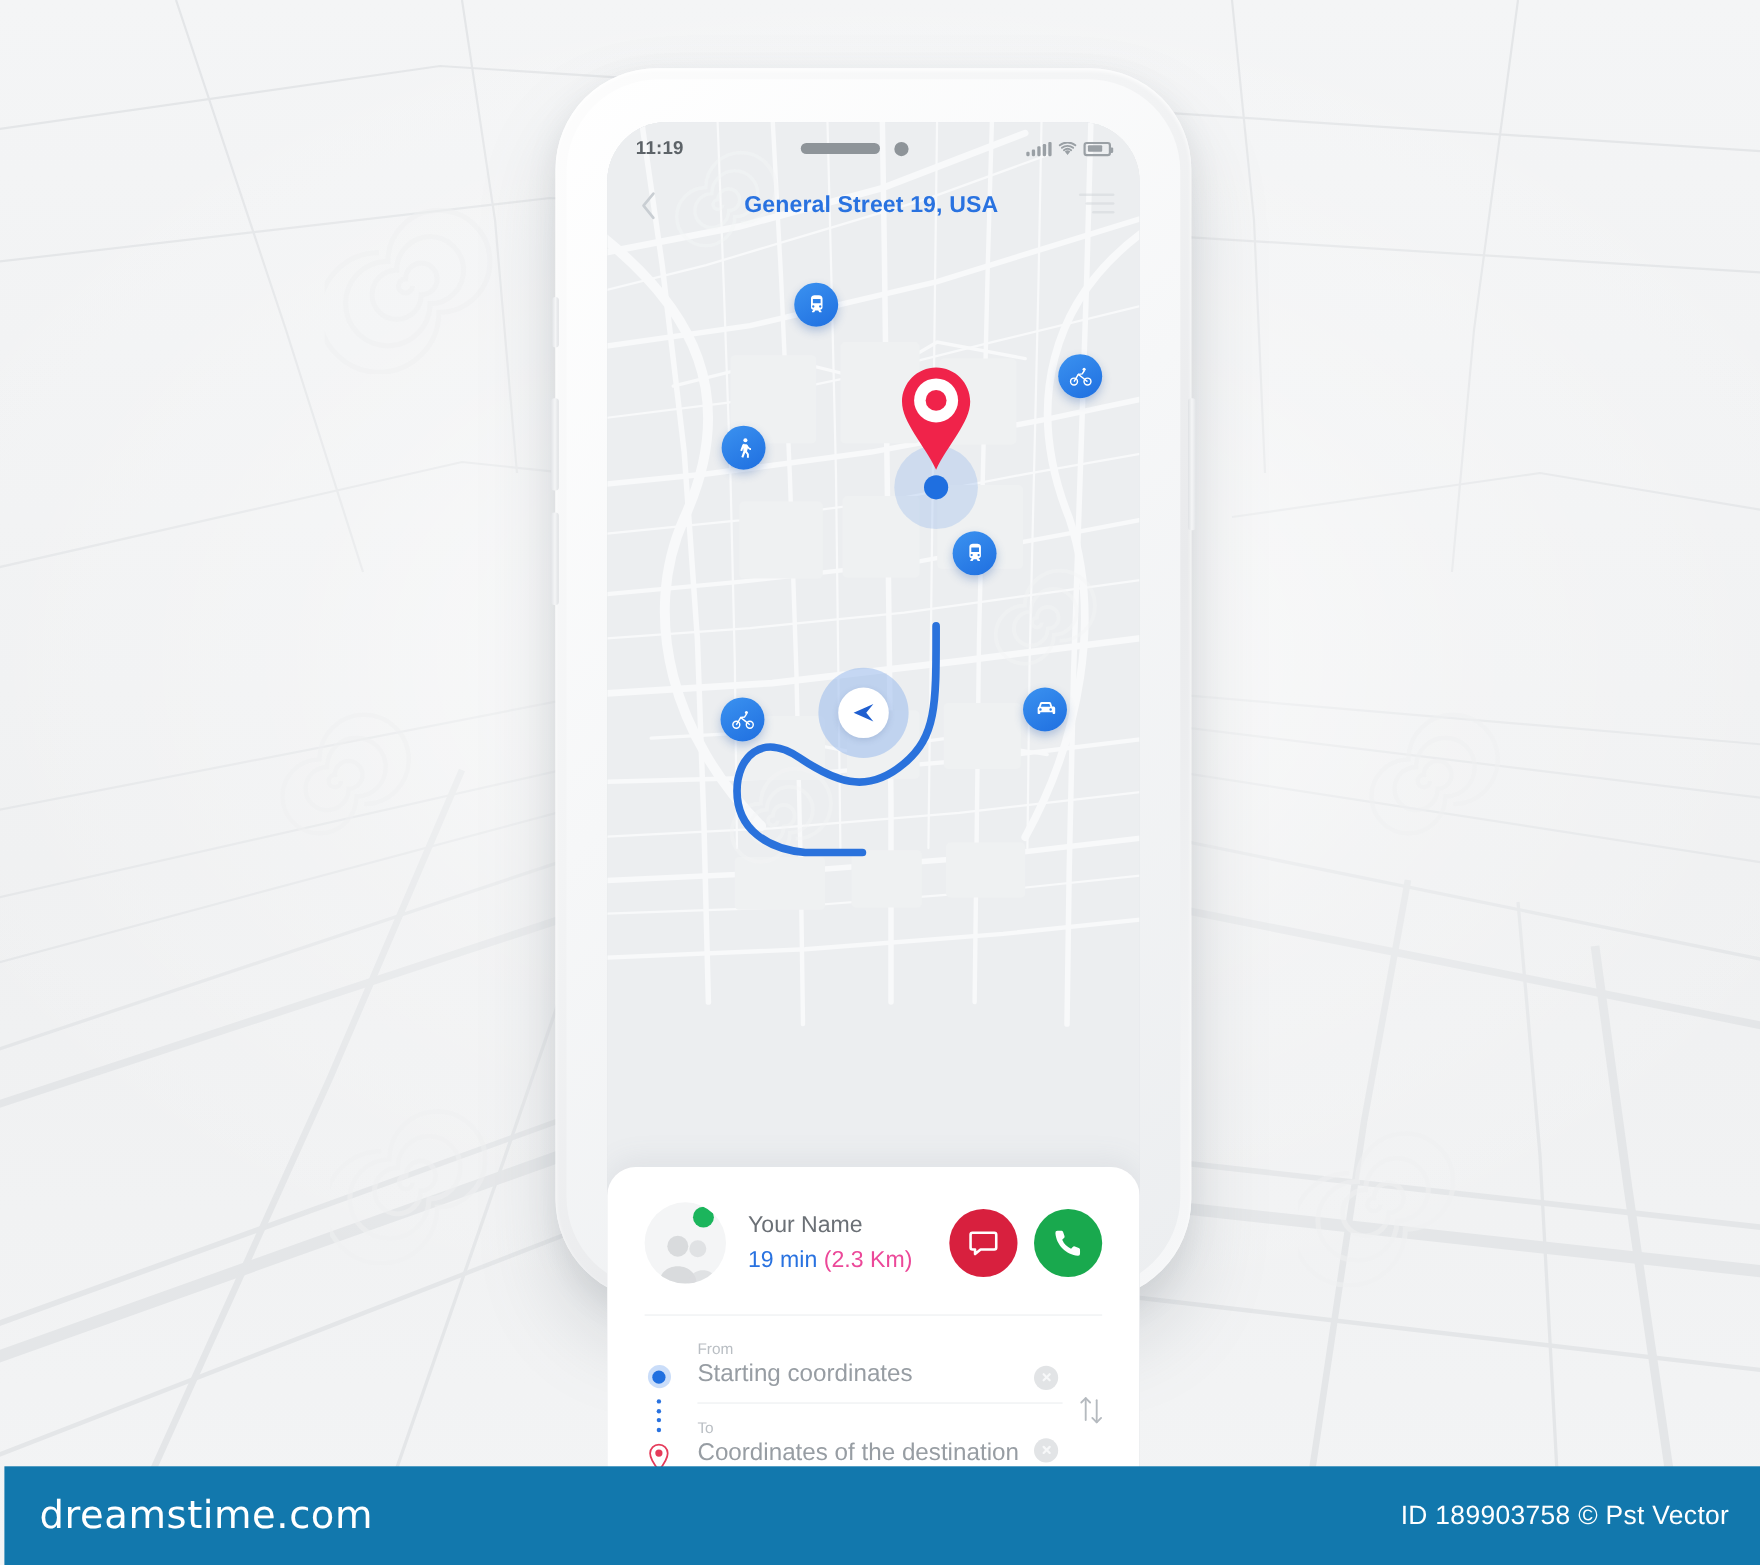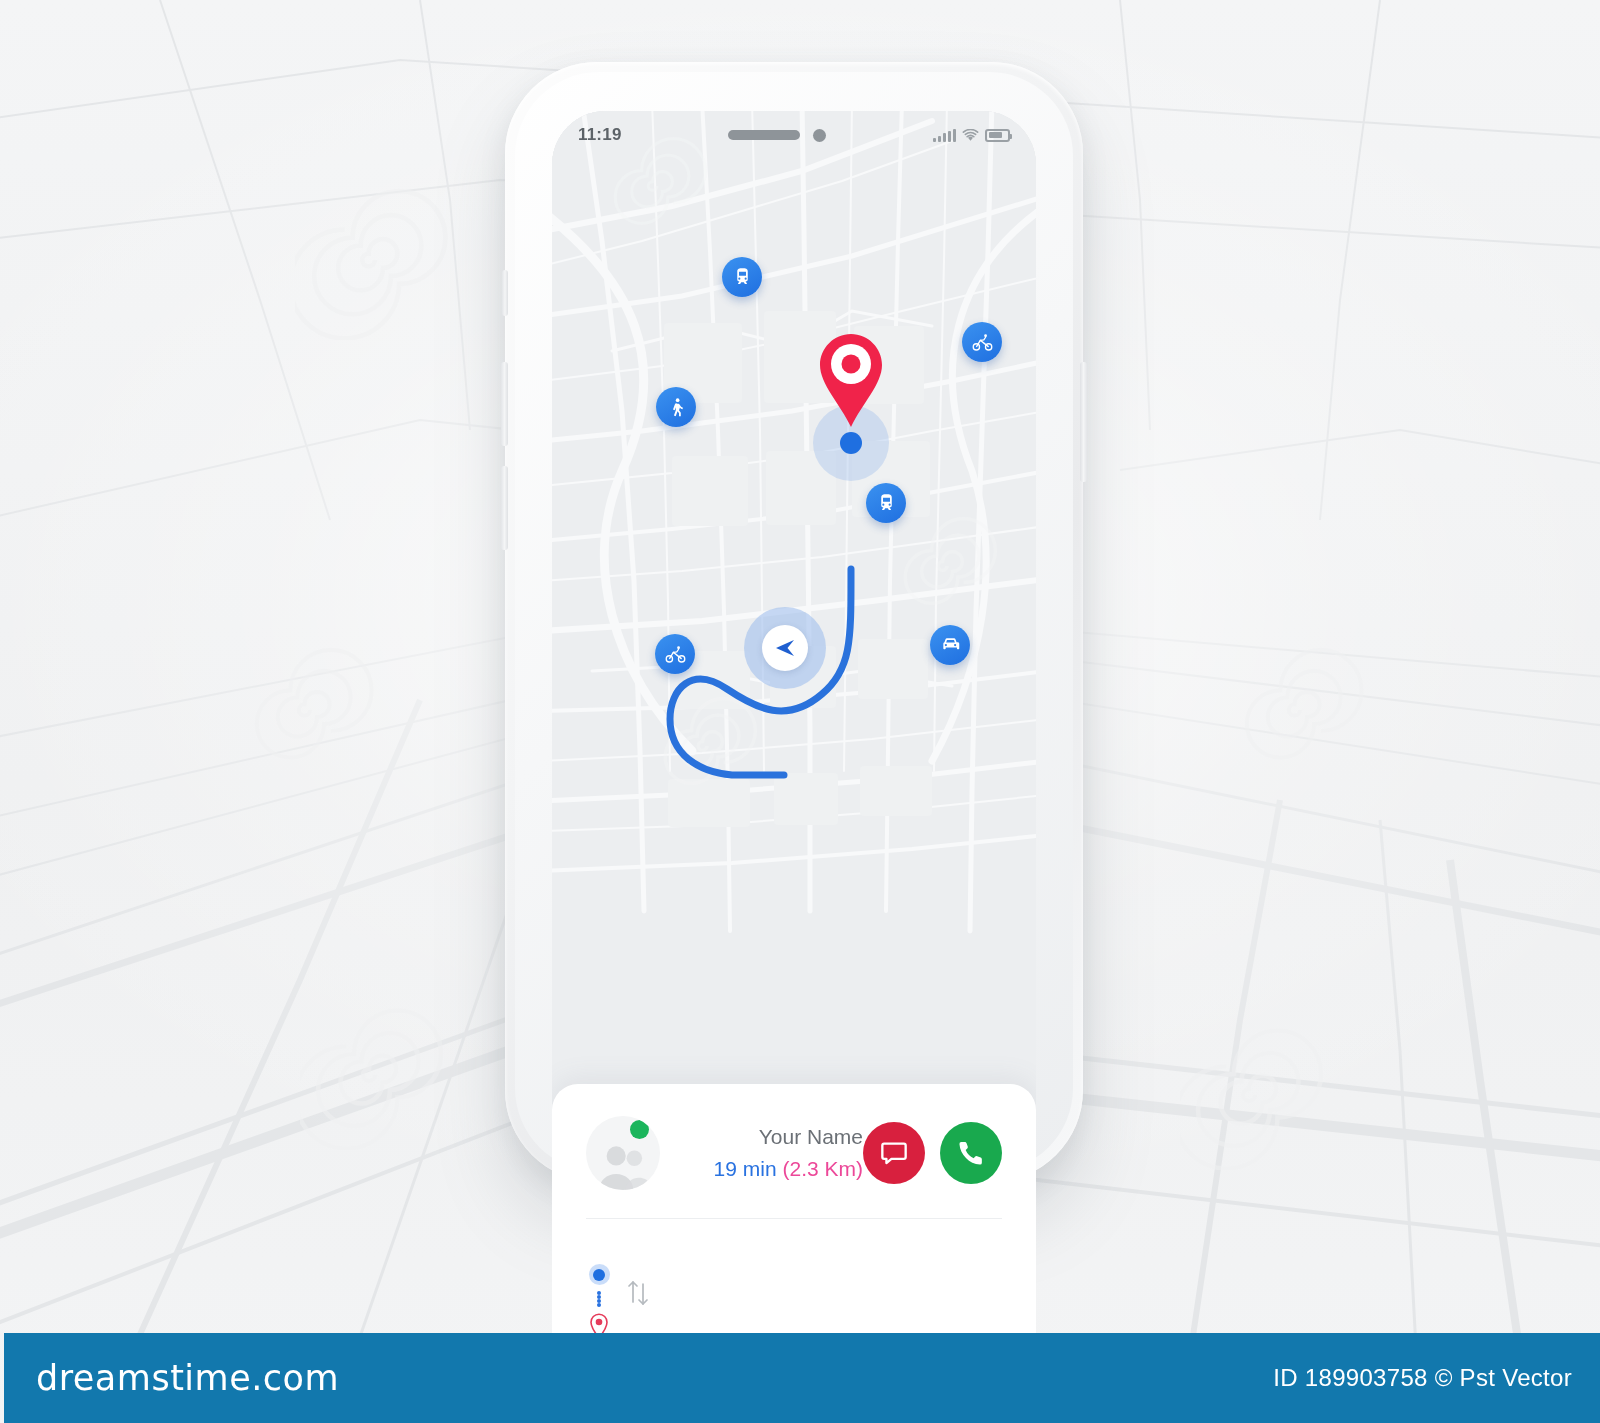--- a/index.html
+++ b/index.html
@@ -192,21 +192,21 @@
     background: #f4f5f6; flex: none;
     display: flex; align-items: flex-end; justify-content: center;
     overflow: hidden;
   }
   .avatar svg { width: 58px; height: 50px; fill: #d9dbdd; }
   .online-dot {
     position: absolute; right: 11px; top: 4px;
     width: 19px; height: 19px; border-radius: 50%;
     background: #1bb55c;
   }
-  .user-meta { margin-left: 20px; flex: 1; text-align: right; }
+  .user-meta { margin-left: 20px; flex: 1; }
   .user-name { font-size: 21px; color: #6b7076; line-height: 1.35; }
   .user-eta  { font-size: 21px; line-height: 1.35; margin-top: 3px; }
   .user-eta b { color: #2972e0; font-weight: normal; }
   .user-eta span { color: #ec4899; }
   .act-btns { display: flex; gap: 15px; }
   .act-btn {
     width: 62px; height: 62px; border-radius: 50%;
     display: flex; align-items: center; justify-content: center;
     cursor: pointer; border: none;
   }
@@ -508,20 +508,37 @@
           <path d="M3.4 5.4a8 8 0 0 1 10.2 0" fill="none" stroke="#9aa0a5" stroke-width="1.7" stroke-linecap="round"></path>
           <path d="M5.2 7.6a5.3 5.3 0 0 1 6.6 0" fill="none" stroke="#9aa0a5" stroke-width="1.7" stroke-linecap="round"></path>
           <path d="M1.4 3.1a11 11 0 0 1 14.2 0" fill="none" stroke="#9aa0a5" stroke-width="1.7" stroke-linecap="round"></path>
         </svg>
         <div class="battery">
             <i></i>
           </div>
       </div>
     </div>
 
+    <div class="navbar">
+      <div class="back-chevron">
+        <svg width="15" height="26" viewBox="0 0 15 26">
+          <path d="M12 2 L3 13 L12 24" fill="none" stroke="#c9ced3" stroke-width="2.4" stroke-linecap="round" stroke-linejoin="round"></path>
+        </svg>
+      </div>
+      <div class="nav-title">General Street 19, USA</div>
+      <div>
+        <svg class="filter-icon" viewBox="0 0 34 26">
+          <g stroke="#d2d6da" stroke-width="2.4" stroke-linecap="round">
+            <line x1="2" y1="5" x2="32" y2="5"></line>
+            <line x1="8" y1="13" x2="32" y2="13"></line>
+            <line x1="14" y1="21" x2="32" y2="21"></line>
+          </g>
+        </svg>
+      </div>
+    </div>
 
     <div class="sheet">
 
       <div class="user-row">
         <div class="avatar">
           <svg viewBox="0 0 24 22">
             <circle cx="9" cy="7" r="4.2"></circle>
             <path d="M1.5 22c0-4.2 3.4-7 7.5-7s7.5 2.8 7.5 7H1.5Z"></path>
             <circle cx="17" cy="8" r="3.4" opacity=".75"></circle>
             <path d="M13 22c.5-3.4 3-5.4 6-5.4 2.2 0 4 1 4.8 2.7V22H13Z" opacity=".75"></path>
@@ -563,20 +580,42 @@
               <i></i>
           </div>
           <div class="track-end">
             <svg viewBox="0 0 20 26">
               <path d="M10 1.2C5.6 1.2 2 4.8 2 9.2c0 5.6 8 15.6 8 15.6s8-10 8-15.6c0-4.4-3.6-8-8-8Z" fill="none" stroke="#e53b5a" stroke-width="1.6"></path>
               <circle cx="10" cy="9" r="3.3" fill="#e53b5a"></circle>
             </svg>
           </div>
         </div>
 
+        <div class="fields">
+          <div class="field">
+            <div class="field-label">From</div>
+            <div class="field-value">Starting coordinates</div>
+            <div class="clear-btn">
+              <svg viewBox="0 0 12 12">
+                <line x1="3" y1="3" x2="9" y2="9" stroke-linecap="round"></line>
+                <line x1="9" y1="3" x2="3" y2="9" stroke-linecap="round"></line>
+              </svg>
+            </div>
+          </div>
+          <div class="field">
+            <div class="field-label">To</div>
+            <div class="field-value">Coordinates of the destination</div>
+            <div class="clear-btn">
+              <svg viewBox="0 0 12 12">
+                <line x1="3" y1="3" x2="9" y2="9" stroke-linecap="round"></line>
+                <line x1="9" y1="3" x2="3" y2="9" stroke-linecap="round"></line>
+              </svg>
+            </div>
+          </div>
+        </div>
 
         <div class="swap-btn">
           <svg viewBox="0 0 26 30">
             <g stroke="#b5babf" stroke-width="1.7" fill="none" stroke-linecap="round" stroke-linejoin="round">
               <line x1="8" y1="4" x2="8" y2="24"></line>
               <polyline points="4,8 8,4 12,8"></polyline>
               <line x1="18" y1="26" x2="18" y2="6"></line>
               <polyline points="14,22 18,26 22,22"></polyline>
             </g>
           </svg>

